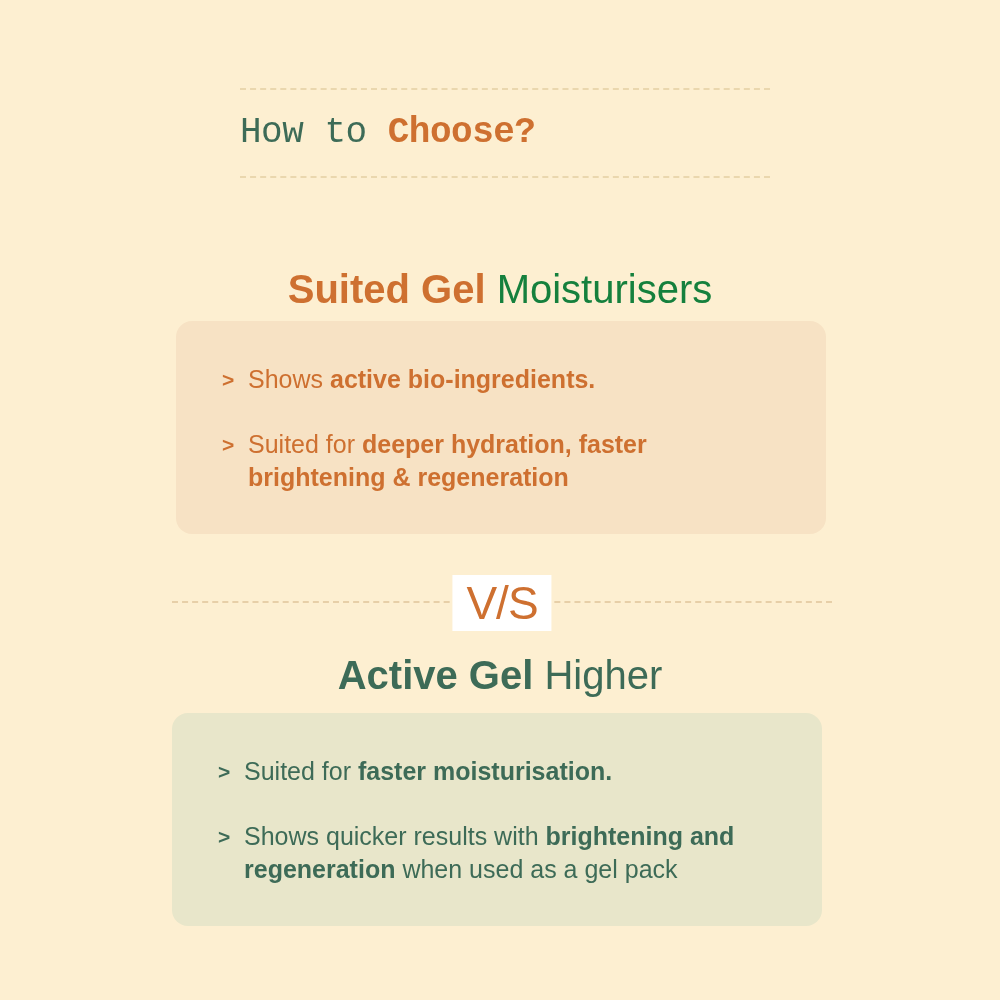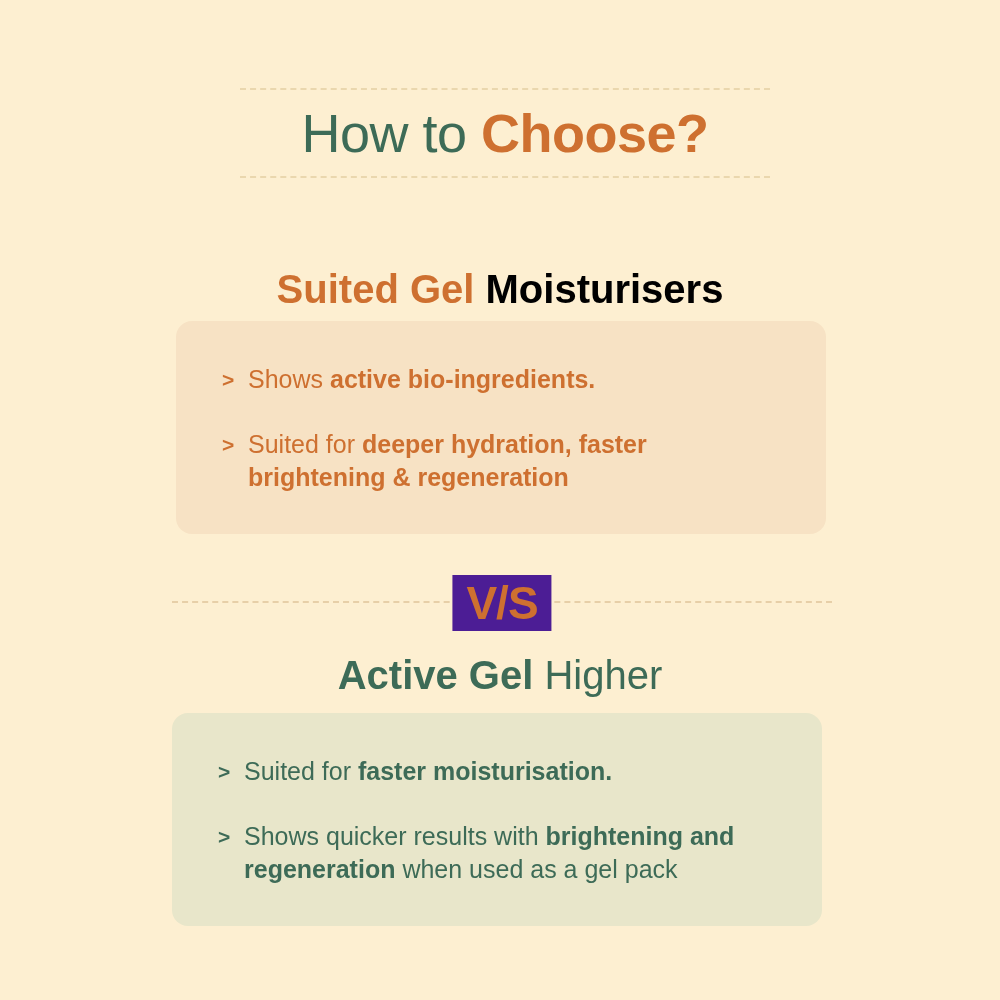--- a/index.html
+++ b/index.html
@@ -27,29 +27,30 @@
     position: absolute;
     left: 240px;
     top: 88px;
     width: 530px;
   }
   .rule-dashed {
     height: 0;
     border-top: 2px dashed #EAD7AE;
   }
   .header-title {
-    text-align: center;
-    font-size: 54px;
+    text-align: left;
+    font-size: 36px;
     line-height: 86px;
     letter-spacing: -0.5px;
     white-space: nowrap;
+    font-family: Liberation Mono, monospace;
   }
   .t-green   { color: #3D6B57; font-weight: 400; }
   .t-green-b { color: #3D6B57; font-weight: 700; }
-  .t-orange  { color: #000000; font-weight: 700; }
+  .t-orange  { color: #15803d; font-weight: 400; }
   .t-orange-b{ color: #CE7030; font-weight: 700; }
 
   
   .section-heading {
     position: absolute;
     width: 100%;
     left: 0;
     text-align: center;
     font-size: 40px;
     line-height: 46px;
@@ -115,25 +116,25 @@
     top: 26px;
     width: 100%;
     height: 0;
     border-top: 2px dashed #E7CFA8;
   }
   .vs-label {
     position: absolute;
     left: 50%;
     top: 0;
     transform: translateX(-50%);
-    background: #4c1d95;
+    background: #ffffff;
     padding: 0 14px;
     font-size: 46px;
     line-height: 56px;
-    font-weight: 700;
+    font-weight: 400;
     color: #CE7030;
     letter-spacing: -1px;
   }
 </style>
 </head>
 <body>
 
 <div class="page">
 
   <div class="header-block">

